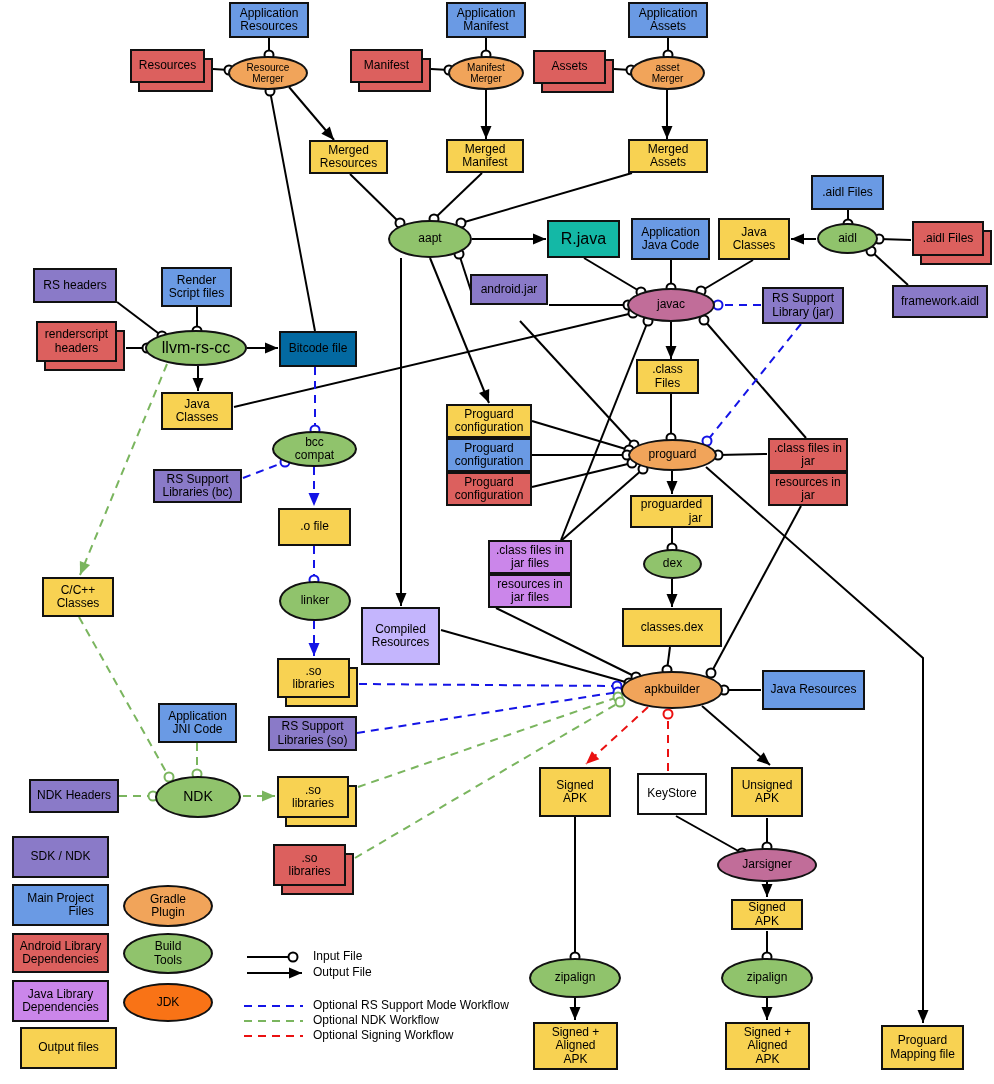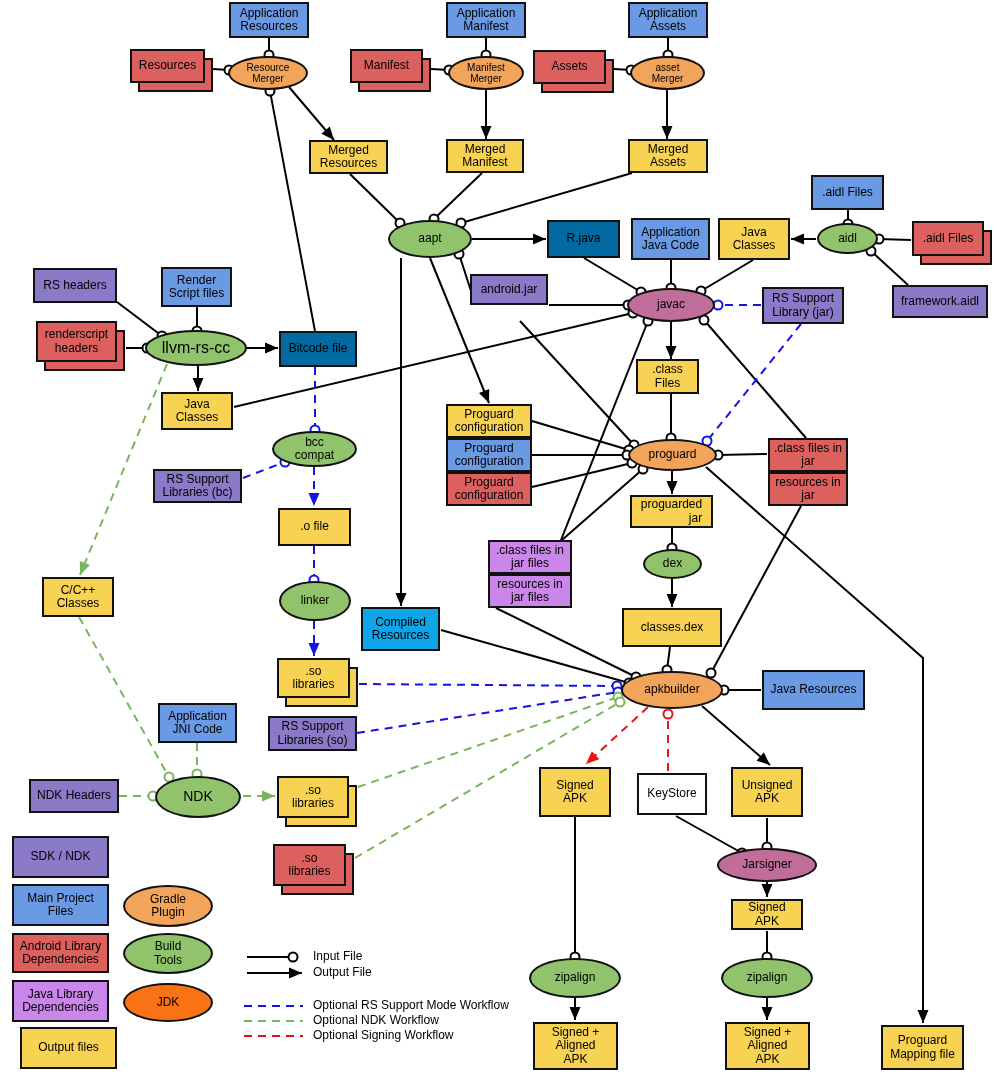--- a/index.html
+++ b/index.html
@@ -198,21 +198,21 @@
       <div class="node box" style="left: 628px; top: 2px; width: 80px; height: 36px; background: rgb(106, 154, 228); font-size: 12px;">Application
 Assets</div>
       <div class="node box" style="left: 541px; top: 59px; width: 73px; height: 34px; background: rgb(220, 96, 94);"></div>
       <div class="node box" style="left: 533px; top: 50px; width: 73px; height: 34px; background: rgb(220, 96, 94); font-size: 12px;">Assets</div>
       <div class="node ellipse" style="left: 630px; top: 56px; width: 75px; height: 34px; background: rgb(241, 164, 90); font-size: 10px;">asset
 Merger</div>
       <div class="node box" style="left: 628px; top: 139px; width: 80px; height: 34px; background: rgb(248, 210, 82); font-size: 12px;">Merged
 Assets</div>
       <div class="node box" style="left: 811px; top: 175px; width: 73px; height: 35px; background: rgb(106, 154, 228); font-size: 12px;">.aidl Files</div>
       <div class="node ellipse" style="left: 388px; top: 220px; width: 84px; height: 38px; background: rgb(144, 195, 108); font-size: 12px;">aapt</div>
-      <div class="node box" style="left: 547px; top: 220px; width: 73px; height: 38px; background: #0369a1; font-size: 12px;">R.java</div>
+      <div class="node box" style="left: 547px; top: 220px; width: 73px; height: 38px; background: #14b8a6; font-size: 16px;">R.java</div>
       <div class="node box" style="left: 631px; top: 218px; width: 79px; height: 42px; background: rgb(106, 154, 228); font-size: 12px;">Application
 Java Code</div>
       <div class="node box" style="left: 718px; top: 218px; width: 72px; height: 42px; background: rgb(248, 210, 82); font-size: 12px;">Java
 Classes</div>
       <div class="node ellipse" style="left: 817px; top: 223px; width: 61px; height: 31px; background: rgb(144, 195, 108); font-size: 12px;">aidl</div>
       <div class="node box" style="left: 920px; top: 230px; width: 72px; height: 35px; background: rgb(220, 96, 94);"></div>
       <div class="node box" style="left: 912px; top: 221px; width: 72px; height: 35px; background: rgb(220, 96, 94); font-size: 12px;">.aidl Files</div>
       <div class="node box" style="left: 892px; top: 285px; width: 96px; height: 33px; background: rgb(138, 122, 200); font-size: 12px;">framework.aidl</div>
       <div class="node box" style="left: 470px; top: 274px; width: 78px; height: 31px; background: rgb(138, 122, 200); font-size: 12px;">android.jar</div>
       <div class="node ellipse" style="left: 627px; top: 288px; width: 88px; height: 34px; background: rgb(193, 109, 153); font-size: 12px;">javac</div>
@@ -249,21 +249,21 @@
       <div class="node box" style="left: 630px; top: 495px; width: 83px; height: 33px; background: rgb(248, 210, 82); font-size: 12px; text-align: right;">proguarded
 jar</div>
       <div class="node box" style="left: 488px; top: 540px; width: 84px; height: 34px; background: rgb(203, 134, 234); font-size: 12px;">.class files in
 jar files</div>
       <div class="node box" style="left: 488px; top: 574px; width: 84px; height: 34px; background: rgb(203, 134, 234); font-size: 12px;">resources in
 jar files</div>
       <div class="node ellipse" style="left: 643px; top: 549px; width: 59px; height: 30px; background: rgb(144, 195, 108); font-size: 12px;">dex</div>
       <div class="node ellipse" style="left: 279px; top: 581px; width: 72px; height: 40px; background: rgb(144, 195, 108); font-size: 12px;">linker</div>
       <div class="node box" style="left: 42px; top: 577px; width: 72px; height: 40px; background: rgb(248, 210, 82); font-size: 12px;">C/C++
 Classes</div>
-      <div class="node box" style="left: 361px; top: 607px; width: 79px; height: 44px; background: #0ea5e9; font-size: 12px;">Compiled
+      <div class="node box" style="left: 361px; top: 607px; width: 79px; height: 58px; background: #c4b5fd; font-size: 12px;">Compiled
 Resources</div>
       <div class="node box" style="left: 622px; top: 608px; width: 100px; height: 39px; background: rgb(248, 210, 82); font-size: 12px;">classes.dex</div>
       <div class="node box" style="left: 285px; top: 667px; width: 73px; height: 40px; background: rgb(248, 210, 82);"></div>
       <div class="node box" style="left: 277px; top: 658px; width: 73px; height: 40px; background: rgb(248, 210, 82); font-size: 12px;">.so
 libraries</div>
       <div class="node ellipse" style="left: 621px; top: 671px; width: 102px; height: 38px; background: rgb(241, 164, 90); font-size: 12px;">apkbuilder</div>
       <div class="node box" style="left: 762px; top: 670px; width: 103px; height: 40px; background: rgb(106, 154, 228); font-size: 12px;">Java Resources</div>
       <div class="node box" style="left: 268px; top: 716px; width: 89px; height: 35px; background: rgb(138, 122, 200); font-size: 12px;">RS Support
 Libraries (so)</div>
       <div class="node box" style="left: 158px; top: 703px; width: 79px; height: 40px; background: rgb(106, 154, 228); font-size: 12px;">Application
@@ -288,21 +288,21 @@
       <div class="node ellipse" style="left: 721px; top: 958px; width: 92px; height: 40px; background: rgb(144, 195, 108); font-size: 12px;">zipalign</div>
       <div class="node box" style="left: 533px; top: 1022px; width: 85px; height: 48px; background: rgb(248, 210, 82); font-size: 12px;">Signed +
 Aligned
 APK</div>
       <div class="node box" style="left: 725px; top: 1022px; width: 85px; height: 48px; background: rgb(248, 210, 82); font-size: 12px;">Signed +
 Aligned
 APK</div>
       <div class="node box" style="left: 881px; top: 1025px; width: 83px; height: 45px; background: rgb(248, 210, 82); font-size: 12px;">Proguard
 Mapping file</div>
       <div class="node box" style="left: 12px; top: 836px; width: 97px; height: 42px; background: rgb(138, 122, 200); font-size: 12px;">SDK / NDK</div>
-      <div class="node box" style="left: 12px; top: 884px; width: 97px; height: 42px; background: rgb(106, 154, 228); font-size: 12px;">Main Project
+      <div class="node box" style="left: 12px; top: 884px; width: 97px; height: 42px; background: rgb(106, 154, 228); font-size: 12px; text-align: right;">Main Project
 Files</div>
       <div class="node box" style="left: 12px; top: 933px; width: 97px; height: 40px; background: rgb(220, 96, 94); font-size: 12px;">Android Library
 Dependencies</div>
       <div class="node box" style="left: 12px; top: 980px; width: 97px; height: 42px; background: rgb(203, 134, 234); font-size: 12px;">Java Library
 Dependencies</div>
       <div class="node box" style="left: 12px; top: 1027px; width: 97px; height: 42px; background: rgb(248, 210, 82); font-size: 12px; margin-left: 8px;">Output files</div>
       <div class="node ellipse" style="left: 123px; top: 885px; width: 90px; height: 42px; background: rgb(241, 164, 90); font-size: 12px;">Gradle
 Plugin</div>
       <div class="node ellipse" style="left: 123px; top: 933px; width: 90px; height: 41px; background: rgb(144, 195, 108); font-size: 12px;">Build
 Tools</div>

